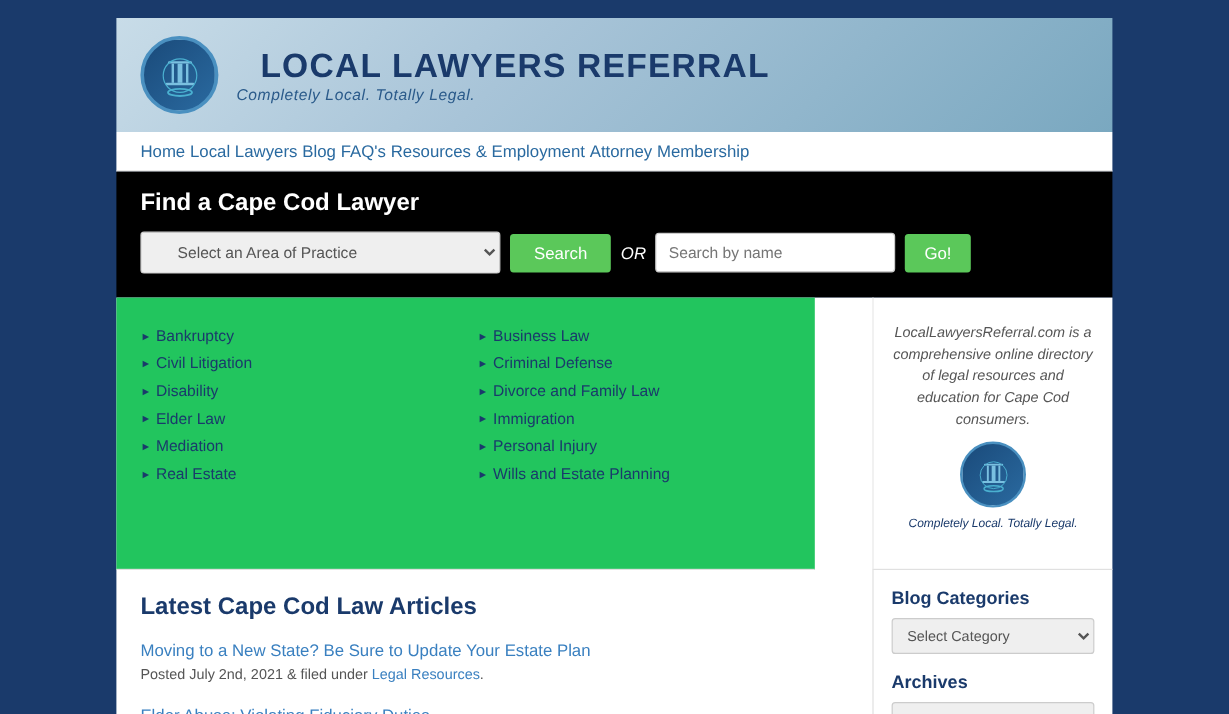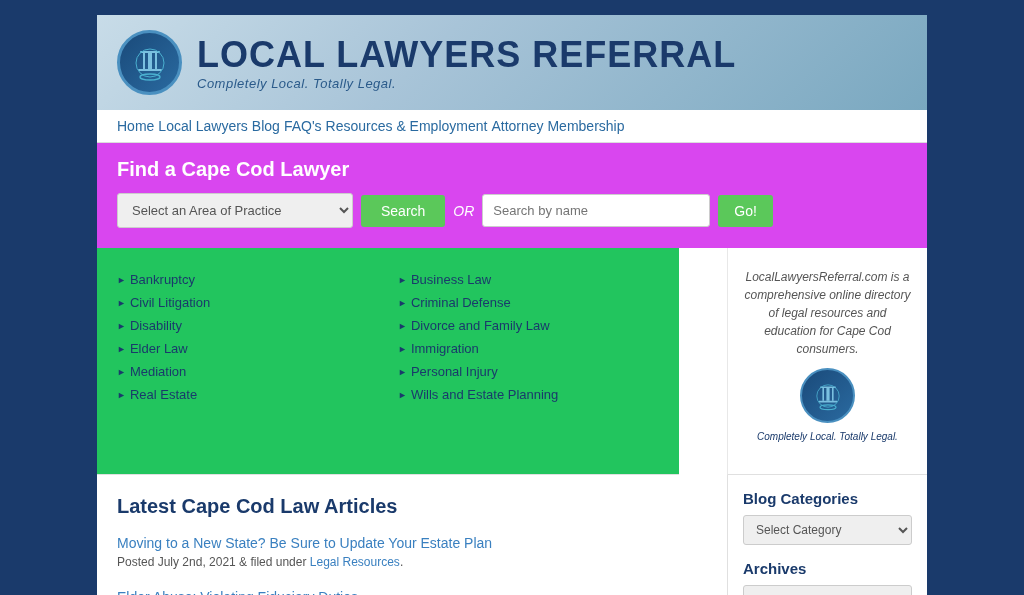--- a/index.html
+++ b/index.html
@@ -31,25 +31,26 @@
       display: flex;
       align-items: center;
       justify-content: center;
       flex-shrink: 0;
     }
     .logo-circle svg {
       width: 40px;
       height: 40px;
     }
     .site-title-block h1 {
-      font-size: 36px;
+      font-size: 28px;
       font-weight: bold;
       color: #1a3a6b;
       letter-spacing: 1px;
       text-transform: uppercase;
+      margin-left: 20px;
     }
     .site-title-block p {
       font-size: 13px;
       color: #2a5a8a;
       font-style: italic;
       letter-spacing: 0.5px;
     }
     
     .main-nav {
       background: #fff;
@@ -59,58 +60,58 @@
       gap: 4px;
       align-items: center;
     }
     .main-nav a {
       color: #2a6aa0;
       text-decoration: none;
       font-size: 14px;
     }
     
     .search-section {
-      background: #d946ef;
+      background: #000000;
       padding: 15px 20px 20px;
     }
     .search-section h2 {
       color: #fff;
       font-size: 20px;
       font-weight: bold;
       margin-bottom: 12px;
     }
     .search-bar {
       display: flex;
       align-items: center;
       gap: 8px;
     }
     .search-bar select {
-      width: 236px;
-      padding: 8px 10px;
+      width: 300px;
+      padding: 8px 26px;
       border: 1px solid #ccc;
       border-radius: 3px;
       font-size: 13px;
       color: #555;
     }
     .search-bar .search-btn {
       background: #5bc85a;
       color: #fff;
       border: none;
       padding: 8px 20px;
       border-radius: 3px;
       font-size: 14px;
       cursor: pointer;
     }
     .search-bar .or-text {
       color: #fff;
       font-size: 14px;
       font-style: italic;
     }
     .search-bar .name-input {
-      width: 228px;
+      width: 200px;
       padding: 8px 10px;
       border: 1px solid #ccc;
       border-radius: 3px;
       font-size: 13px;
     }
     .search-bar .go-btn {
       background: #5bc85a;
       color: #fff;
       border: none;
       padding: 8px 16px;

